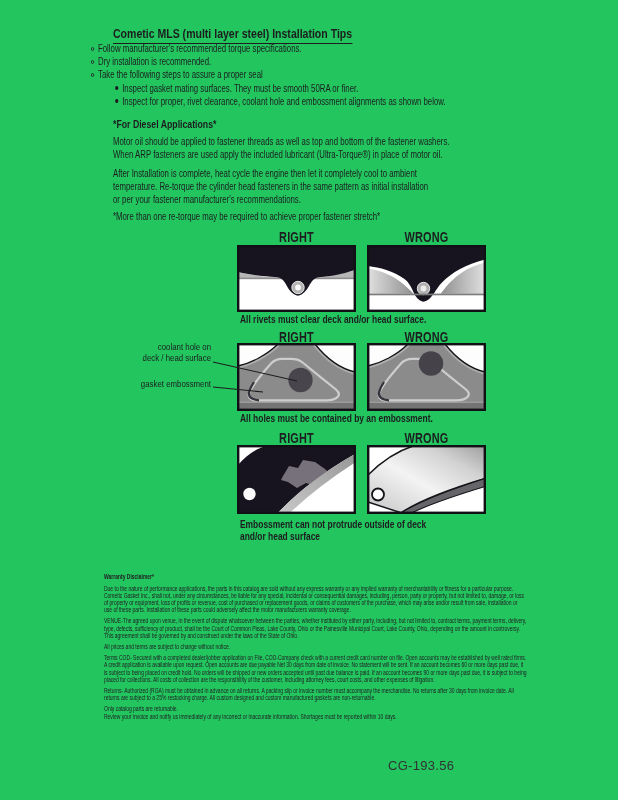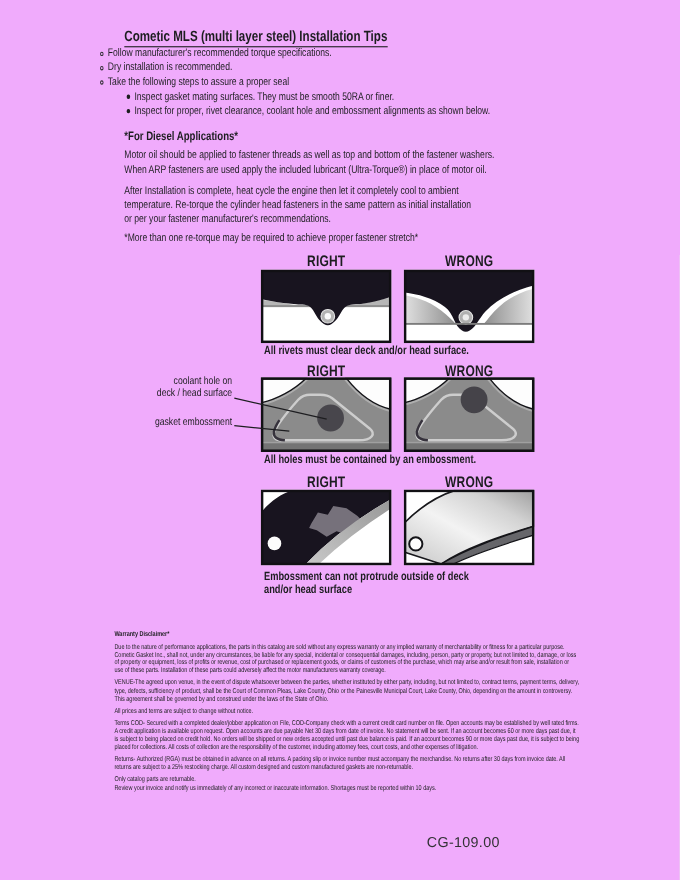--- a/index.html
+++ b/index.html
@@ -1,18 +1,18 @@
 <!DOCTYPE html>
 <html><head>
 <meta charset="utf-8">
 <style>
   html,body{margin:0;padding:0;background:#e8e8e8;}
   #page{
     position:relative;width:618px;height:800px;margin:0 auto;
-    background:#f0abfc;overflow:hidden;
+    background:#22c55e;overflow:hidden;
     font-family:"Liberation Sans","DejaVu Sans",sans-serif;
     color:#1d1d20;
   }
   .abs{position:absolute;}
   
   .cx{transform:scaleX(0.78);transform-origin:0 0;}
   .cxc{transform:scaleX(0.78);transform-origin:50% 0;}
   .cxr{transform:scaleX(0.80);transform-origin:100% 0;}
   .title{
     font-size:13.5px;font-weight:bold;letter-spacing:0;
@@ -206,15 +206,15 @@
     <p>Due to the nature of performance applications, the parts in this catalog are sold without any express warranty or any implied warranty of merchantability or fitness for a particular purpose.  Cometic Gasket Inc., shall not, under any circumstances, be liable for any special, incidental or consequential damages, including, person, party or property, but not limited to, damage, or loss of property or equipment, loss of profits or revenue, cost of purchased or replacement goods, or claims of customers of the purchase, which may arise and/or result from sale, installation or use of these parts.  Installation of these parts could adversely affect the motor manufacturers warranty coverage.</p>
     <p>VENUE-The agreed upon venue, in the event of dispute whatsoever between the parties, whether instituted by either party, including, but not limited to, contract terms, payment terms, delivery, type, defects, sufficiency of product, shall be the Court of Common Pleas, Lake County, Ohio or the Painesville Municipal Court, Lake County, Ohio, depending on the amount in controversy.
 This agreement shall be governed by and construed under the laws of the State of Ohio.</p>
     <p>All prices and terms are subject to change without notice.</p>
     <p>Terms COD- Secured with a completed dealer/jobber application on File, COD-Company check with a current credit card number on file.  Open accounts may be established by well rated firms.  A credit application is available upon request.  Open accounts are due payable Net 30 days from date of invoice.  No statement will be sent.  If an account becomes 60 or more days past due, it is subject to being placed on credit hold.  No orders will be shipped or new orders accepted until past due balance is paid.  If an account becomes 90 or more days past due, it is subject to being placed for collections.  All costs of collection are the responsibility of the customer, including attorney fees, court costs, and other expenses of litigation.</p>
     <p>Returns- Authorized (RGA) must be obtained in advance on all returns.  A packing slip or invoice number must accompany the merchandise.  No returns after 30 days from invoice date.  All returns are subject to a 25% restocking charge.  All custom designed and custom manufactured gaskets are non-returnable.</p>
     <p>Only catalog parts are returnable.
 Review your invoice and notify us immediately of any incorrect or inaccurate information.  Shortages must be reported within 10 days.</p>
   </div>
 
-  <div class="abs footer" style="left:388px;top:758px;">CG-109.00</div>
+  <div class="abs footer" style="left:388px;top:758px;">CG-193.56</div>
 
 </div>
 
 </body></html>

